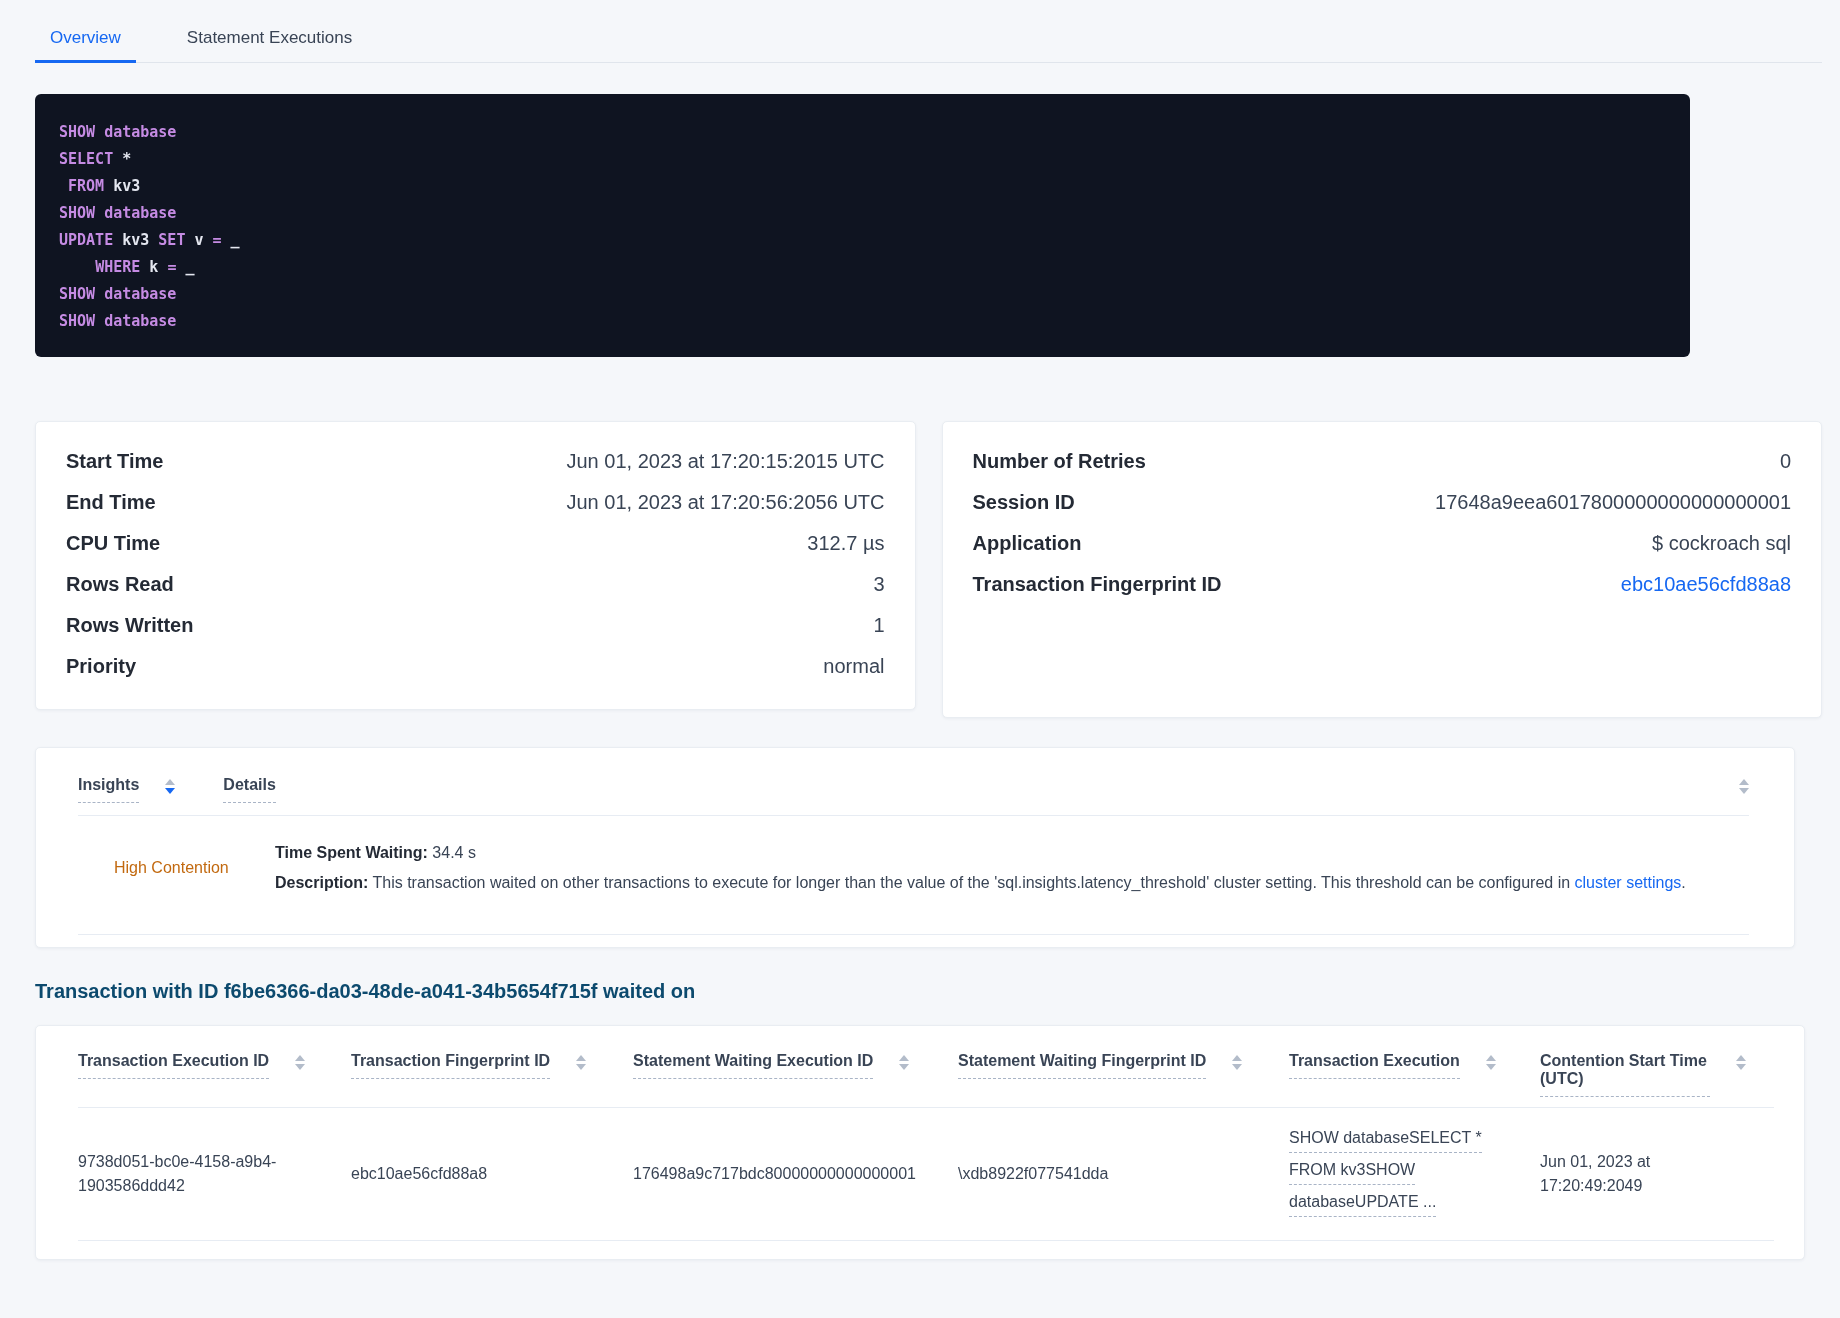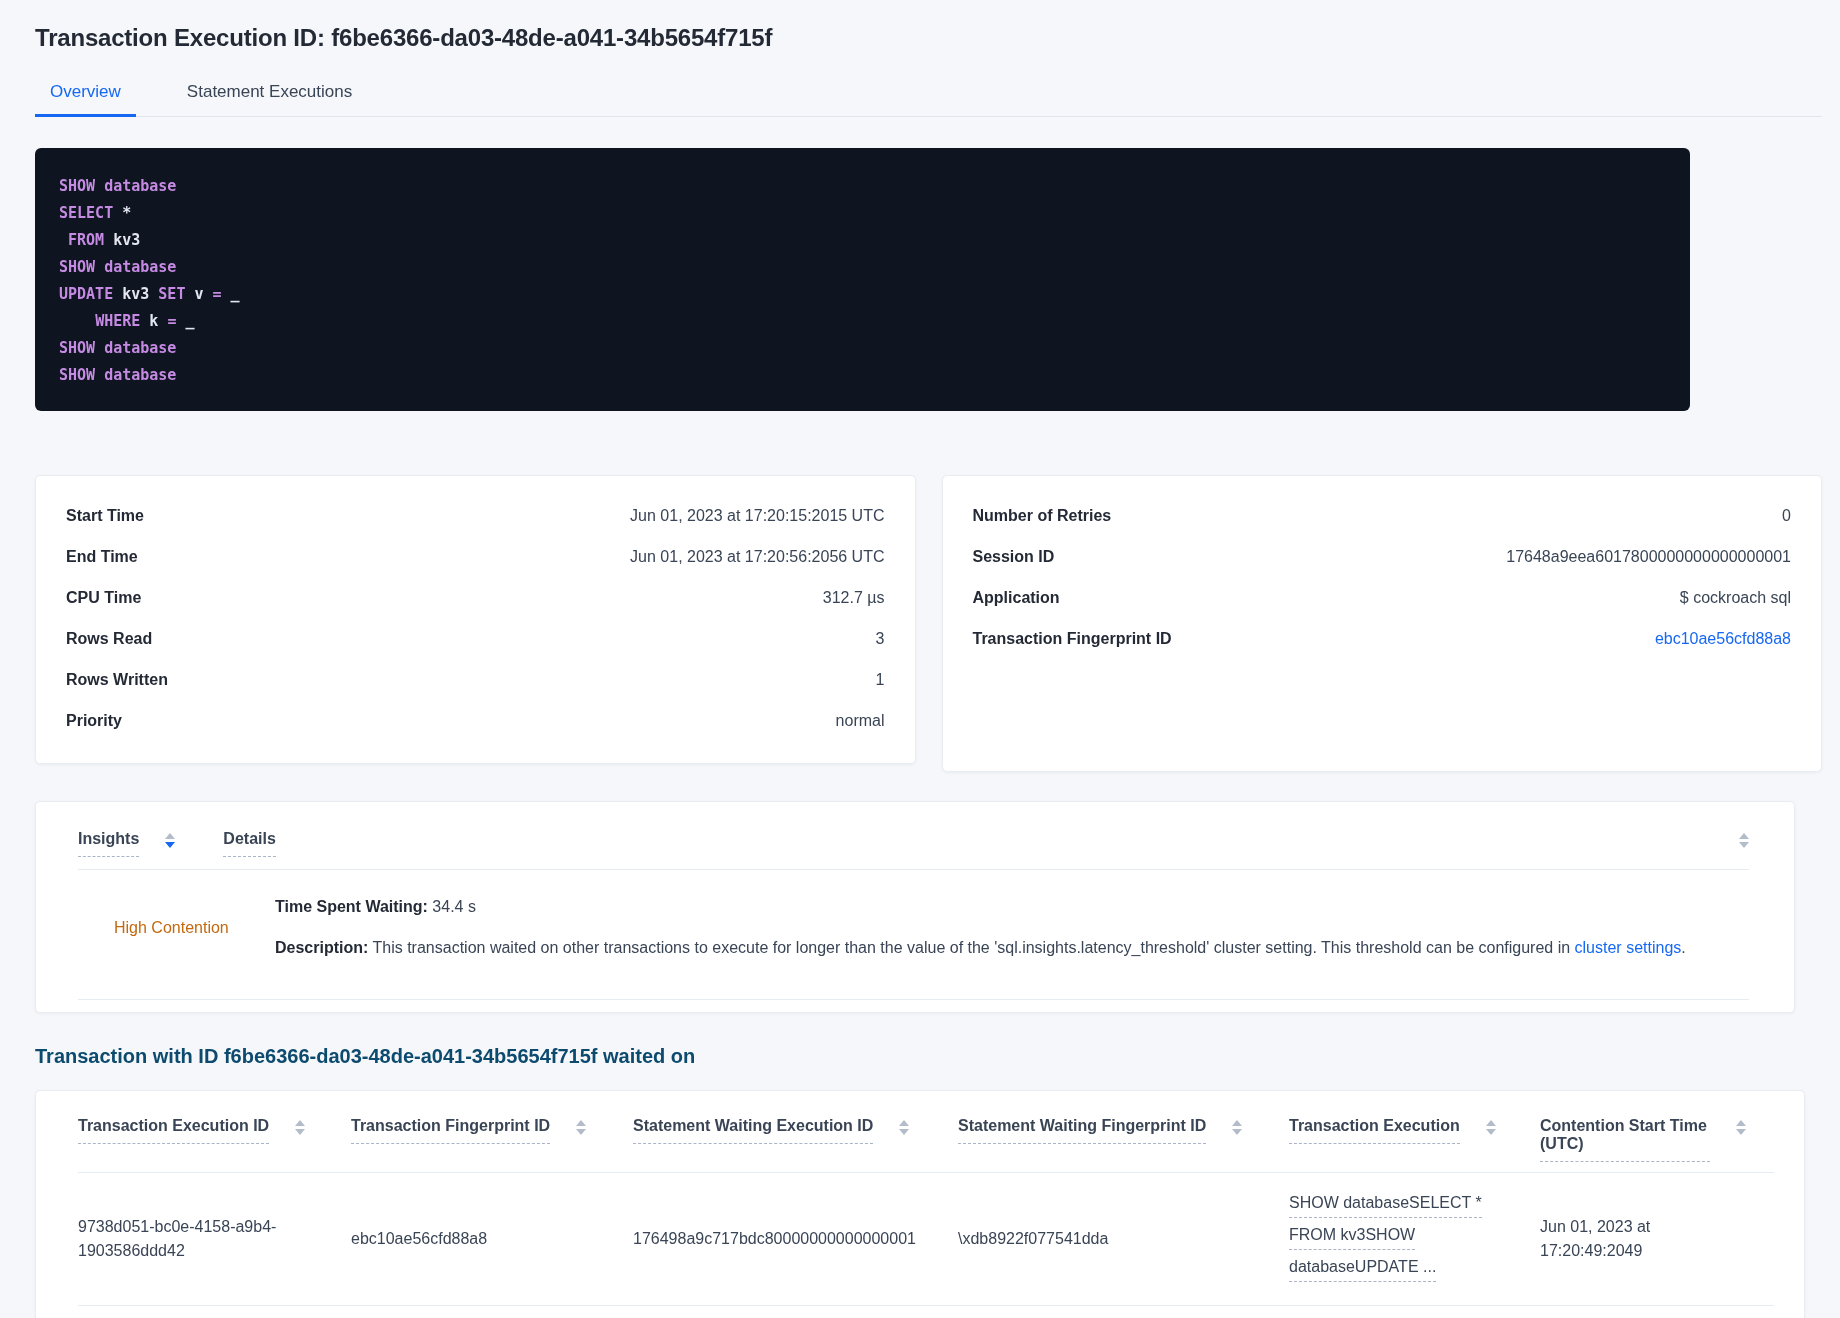--- a/index.html
+++ b/index.html
@@ -42,21 +42,21 @@
     box-shadow:0 1px 3px rgba(56,76,105,0.06);
   }
   .cards-row {
     display:flex; gap:26px; width:1787px;
     margin-top:64px; align-items:flex-start;
   }
   .kv-card { flex:1; padding:19px 30px 22px 30px; }
   .meta-card { height:297px; }
   .kv-row {
     display:flex; justify-content:space-between; align-items:center;
-    height:41px; font-size:16px;
+    height:41px; font-size:20px;
   }
   .kv-label { font-weight:bold; color:#242A35; }
   .kv-value { color:#394455; }
   a.link, .link { color:#1668F2; text-decoration:none; cursor:pointer; }
   
   .sort { display:inline-flex; flex-direction:column; margin-left:26px; margin-top:3px; }
   .car { width:0; height:0; border-left:5px solid transparent; border-right:5px solid transparent; }
   .car-up { border-bottom:6px solid #B3BCCA; margin-bottom:3px; }
   .car-down { border-top:6px solid #B3BCCA; }
   .car-down.on { border-top-color:#1668F2; }
@@ -66,21 +66,21 @@
   .ins-h-label {
     font-weight:bold; font-size:16px; color:#394455;
     border-bottom:1px dashed #A9B4C6; padding-bottom:8px; cursor:pointer;
   }
   .ins-details-label { margin-left:48px; }
   .ins-right-sort { margin-left:auto; }
   .divider { border-bottom:1px solid #E7ECF3; margin:12px 45px 0 42px; }
   .insight-row { display:flex; padding:24px 45px 26px 42px; }
   .insight-cell { width:161px; display:flex; align-items:center; font-size:16px; color:#C2690F;margin-left:36px; }
   .details-cell { flex:1; font-size:16px; line-height:26px; color:#394455; }
-  .details-line1 { margin-bottom:15px; }
+  .details-line1 { margin-bottom:4px; }
   .b { font-weight:bold; color:#242A35; }
   
   .waited-heading { font-size:20px; font-weight:bold; color:#0c4a6e; margin:32px 0 22px 0; }
   .table-card { width:1770px; padding:26px 30px 18px 42px; }
   table { border-collapse:collapse; width:100%; table-layout:fixed; }
   th { padding:0 28px 10px 0; text-align:left; vertical-align:top; font-size:16px; color:#394455; cursor:pointer; }
   .th-inner { display:flex; align-items:flex-start; }
   .th-label { font-weight:bold; border-bottom:1px dashed #A9B4C6; padding-bottom:8px; }
   td {
     border-top:1px solid #E7ECF3; border-bottom:1px solid #E7ECF3;
@@ -90,21 +90,20 @@
   .dashed-link {
     border-bottom:1px dashed #A9B4C6; padding-bottom:2px; margin-bottom:5px;
     display:inline-block; color:#394455; cursor:pointer;text-align:center;
   }
 </style>
 </head>
 <body>
 
 <div class="page">
 
-  <h1 class="page-title">Transaction Execution ID: f6be6366-da03-48de-a041-34b5654f715f</h1>
 
   <div class="tab-bar">
     <div class="tab active">Overview</div>
     <div class="tab">Statement Executions</div>
   </div>
 
   <div class="codeblock" id="sql-box">
       <div class="sql-line"><span class="sql-kw">SHOW database</span></div>
       <div class="sql-line"><span class="sql-kw">SELECT</span><span class="sql-pl"> *</span></div>
       <div class="sql-line"><span class="sql-pl"> </span><span class="sql-kw">FROM</span><span class="sql-pl"> kv3</span></div>

